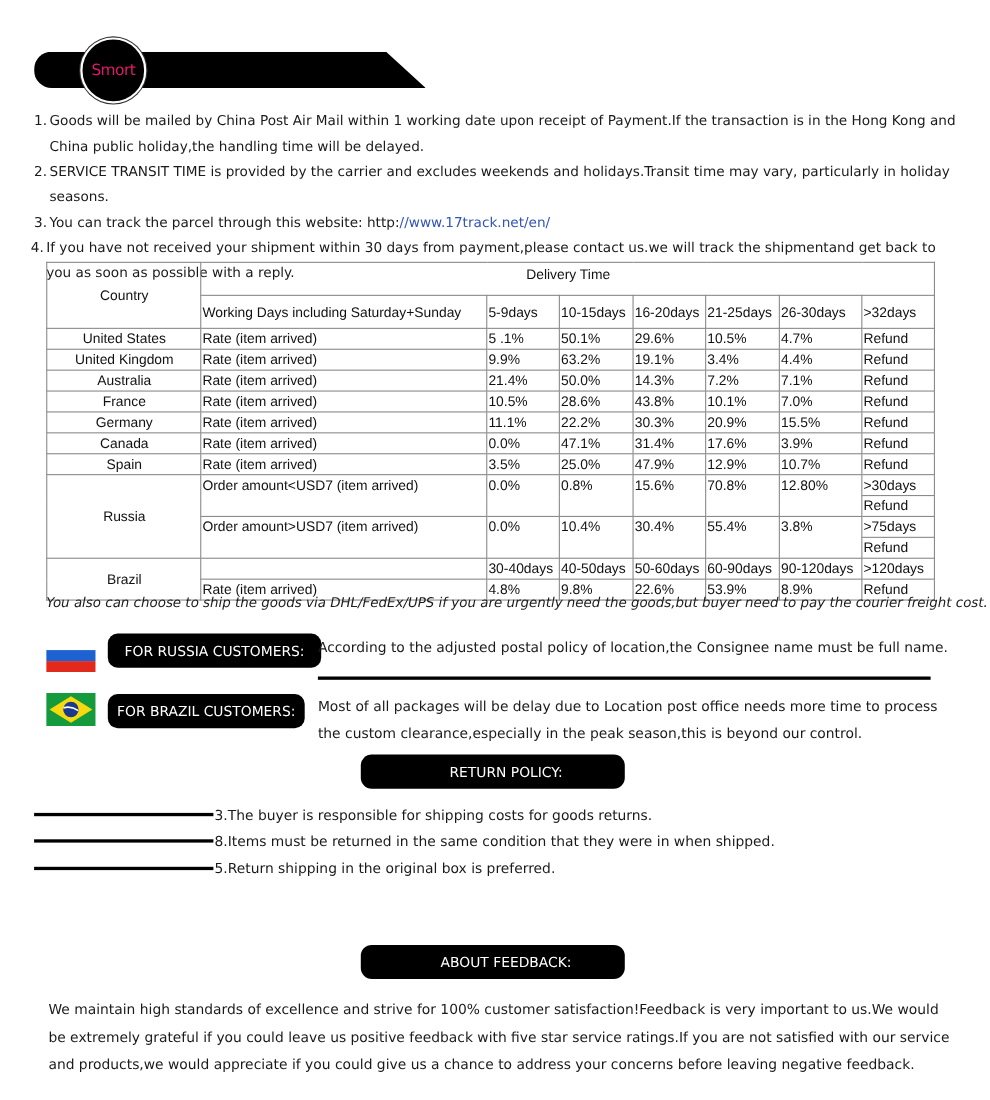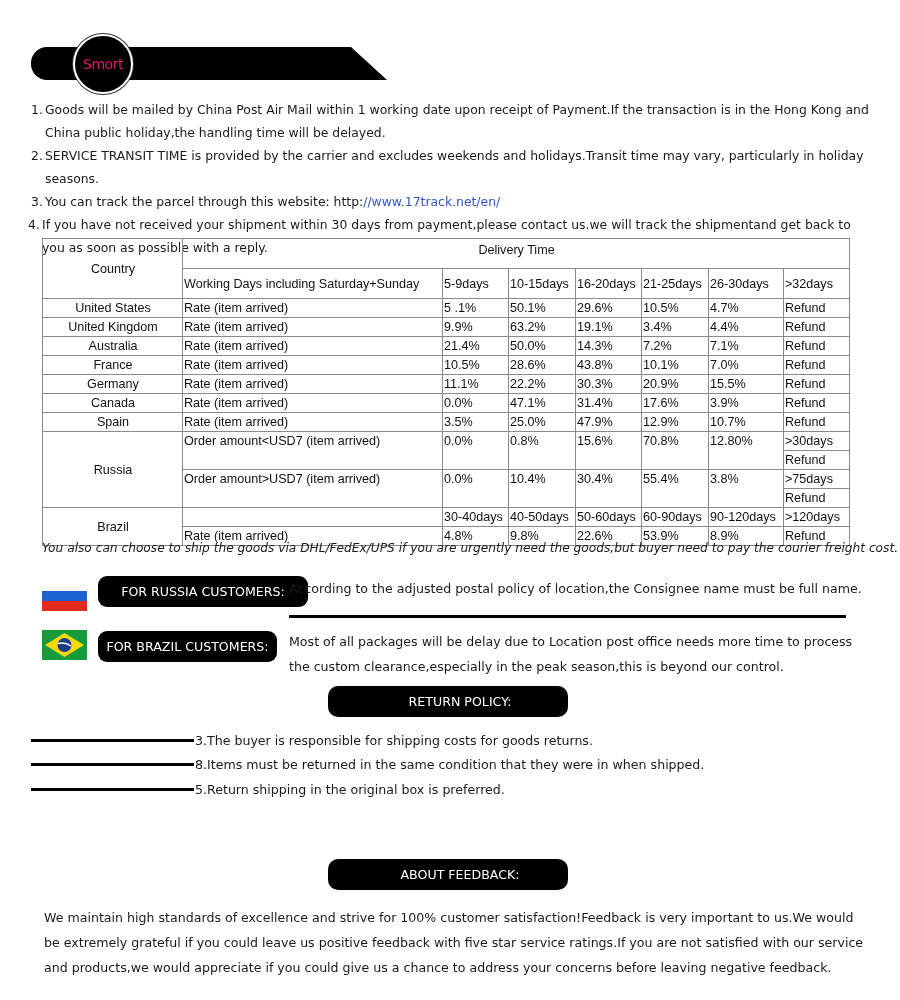--- a/index.html
+++ b/index.html
@@ -47,21 +47,21 @@
     .courier-note { position: absolute; left: 42px; top: 541px; font-size: 12.2px; color: #1a1a1a; white-space: nowrap; font-style: italic; }
 
     
     .flag { position: absolute; left: 42px; width: 45px; height: 30px; }
     .flag-ru { top: 581px; }
     .flag-br { top: 630px; }
     .pill {
       position: absolute; background: #000; color: #fff; border-radius: 9px;
       font-size: 12.6px; display: flex; align-items: center; justify-content: center; white-space: nowrap;
     }
-    .pill-ru { left: 98px; top: 576px; width: 210px; height: 31px; }
+    .pill-ru { left: 98px; top: 576px; width: 194px; height: 31px; }
     .pill-br { left: 98px; top: 631px; width: 179px; height: 31px; }
     .notice-ru { position: absolute; left: 289px; top: 581px; font-size: 12.6px; color: #1a1a1a; white-space: nowrap; }
     .notice-divider { position: absolute; left: 289px; top: 615px; width: 557px; height: 3px; background: #000; }
     .notice-br { position: absolute; left: 289px; top: 629px; width: 570px; font-size: 12.6px; line-height: 25px; color: #1a1a1a; }
 
     .section-pill {
       position: absolute; left: 328px; width: 240px; height: 31px; background: #000; color: #fff;
       border-radius: 10px; font-size: 12.6px; display: flex; align-items: center; justify-content: center; padding-left: 24px;
     }
     .pill-return { top: 686px; }

